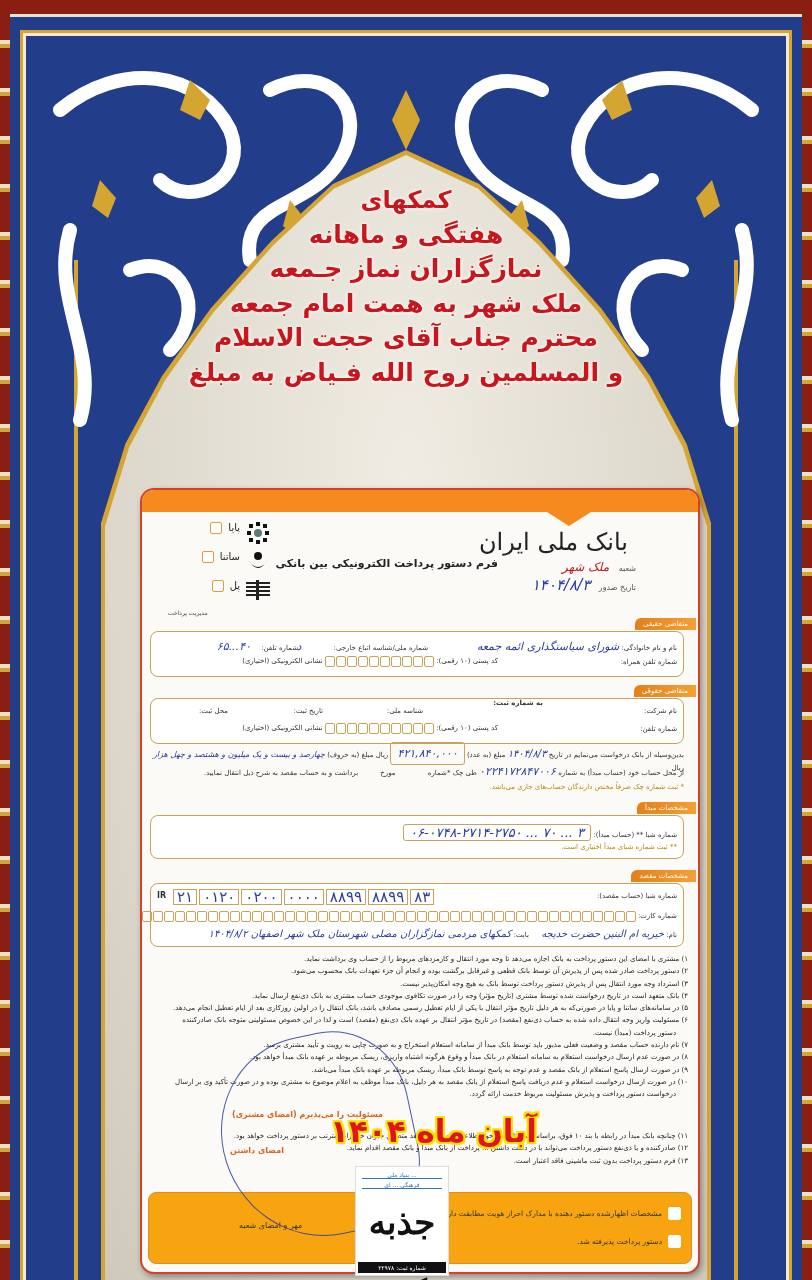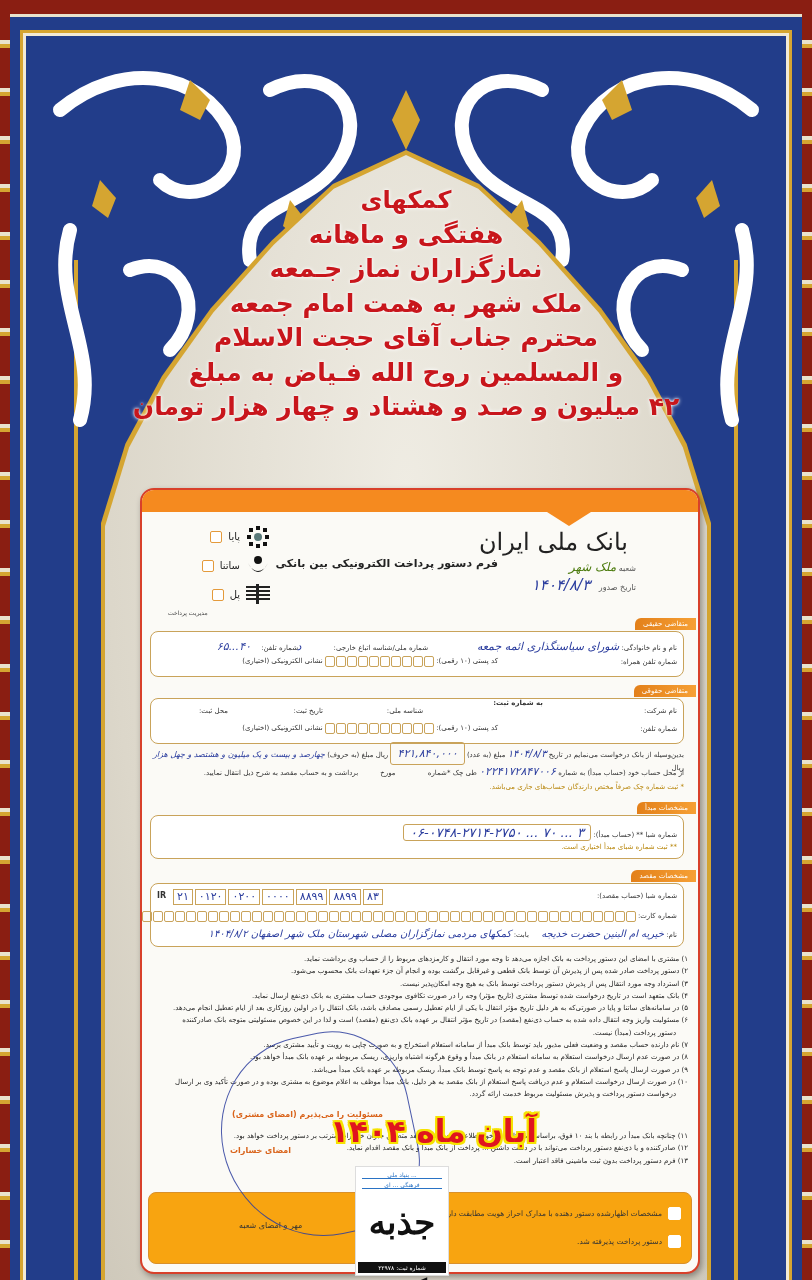--- a/index.html
+++ b/index.html
@@ -14,39 +14,39 @@
   .arch-border{position:absolute;left:101px;top:150px;width:610px;height:1130px;background:#d5a531;clip-path:polygon(50% 0%,62% 3%,72% 8%,82% 14%,90% 20%,96% 26%,100% 33%,100% 100%,0% 100%,0% 33%,4% 26%,10% 20%,18% 14%,28% 8%,38% 3%);}
   .headline{position:absolute;left:120px;top:183px;width:572px;text-align:center;color:#c8161c;font-family:"DejaVu Sans",sans-serif;font-weight:bold;direction:rtl;text-shadow:0 0 4px #fff,0 0 2px #fff;}
   .headline div{font-size:25px;line-height:34.5px;white-space:nowrap;}
   .headline div.first{font-size:24px;}
   
   .form{position:absolute;left:140px;top:488px;width:556px;height:782px;background:#fbfaf6;border:2px solid #d8402a;border-radius:14px;box-shadow:2px 3px 6px rgba(0,0,0,.35);direction:rtl;overflow:hidden;}
   .form-top{height:22px;background:#f58a1f;position:relative;}
   .form-top .notch{position:absolute;left:405px;top:22px;width:0;height:0;border-left:22px solid transparent;border-right:22px solid transparent;border-top:14px solid #f58a1f;}
   .bank-logo{position:absolute;right:70px;top:38px;font-family:"DejaVu Serif",serif;font-size:24px;color:#222;}
   .branch{position:absolute;right:62px;top:70px;font-size:8px;color:#555;}
-  .branch .hand{color:#4d7c0f;font-size:12px;margin-right:0;}
+  .branch .hand{color:#b91c1c;font-size:12px;margin-right:7px;}
   .issue-date{position:absolute;right:62px;top:86px;font-size:8px;color:#555;}
   .issue-date .hand{color:#2b3d9e;font-size:15px;margin-right:6px;}
   .form-title{position:absolute;right:200px;top:67px;font-size:11px;font-weight:bold;color:#222;}
   .network{position:absolute;left:18px;top:32px;width:110px;}
-  .network .row{display:flex;flex-direction:row-reverse;align-items:center;justify-content:flex-end;height:29px;gap:6px;}
+  .network .row{display:flex;flex-direction:row-reverse;align-items:flex-start;justify-content:flex-end;height:29px;gap:6px;}
   .cb{width:10px;height:10px;border:1.5px solid #e49a3b;border-radius:2px;background:#fff;display:inline-block;}
   .network .lbl{font-size:10px;color:#222;}
   .netlogo{width:24px;height:22px;display:inline-block;}
   .netcap{font-size:6px;color:#444;text-align:left;padding-left:8px;}
   .sec-tab{position:absolute;right:2px;background:linear-gradient(90deg,#e3801a,#f6a035);color:#fff;font-size:7px;padding:2px 8px;border-radius:6px 0 0 0;text-align:right;}
   .box{position:absolute;left:8px;right:14px;border:1.5px solid #c9a35a;border-radius:8px;background:#fff;font-size:7px;color:#333;}
   .line{position:absolute;white-space:nowrap;}
   .hand{color:#2b3d9e;font-style:italic;}
   .cells{display:inline-flex;gap:1px;vertical-align:middle;}
   .cells span{width:8px;height:9px;border:1px solid #c9a35a;border-radius:2px;display:inline-block;}
   .para{position:absolute;right:14px;left:8px;font-size:7px;color:#333;line-height:13px;}
   .iban{position:absolute;display:flex;gap:2px;direction:ltr;}
-  .iban span{border:1px solid #c9a35a;border-radius:0;padding:0 3px;font-size:11px;color:#2b3d9e;height:14px;line-height:14px;}
+  .iban span{border:1px solid #c9a35a;border-radius:0;padding:0 3px;font-size:15px;color:#2b3d9e;height:14px;line-height:14px;}
   .terms{position:absolute;right:10px;left:10px;top:463px;font-size:7px;line-height:12.3px;color:#222;}
   .terms div{white-space:nowrap;overflow:hidden;}
   .sig-label{position:absolute;font-size:8px;color:#d9631a;font-weight:bold;}
   .bottom-bar{position:absolute;left:6px;right:6px;bottom:8px;height:70px;background:#f8a410;border:1px solid #d9902a;border-radius:8px;}
   .bottom-bar .stamp{position:absolute;left:90px;top:28px;font-size:8px;color:#333;}
   .bottom-bar .chk{position:absolute;right:10px;display:flex;flex-direction:row;gap:6px;align-items:center;font-size:7.5px;color:#333;}
   .bottom-bar .chk .cb{border-color:#fff;background:#fff;width:11px;height:11px;}
   .month-stamp{position:absolute;left:330px;top:1113px;font-size:31px;font-weight:bold;color:#e0141e;direction:rtl;text-shadow:-2px -2px 0 #f6e200,2px -2px 0 #f6e200,-2px 2px 0 #f6e200,2px 2px 0 #f6e200,0 2px 0 #f6e200,0 -2px 0 #f6e200,2px 0 0 #f6e200,-2px 0 0 #f6e200;}
   .press-logo{position:absolute;left:355px;top:1166px;width:92px;height:108px;background:#fff;border:1px solid #ddd;}
   .press-logo .t{position:absolute;left:6px;top:4px;right:6px;font-size:6px;color:#2a73c4;text-align:center;border-bottom:1px solid #2a73c4;}
@@ -91,21 +91,20 @@
 <div class="arch-border"></div>
 <div class="arch"></div>
 
 <div class="headline">
   <div class="first">کمکهای</div>
   <div>هفتگی و ماهانه</div>
   <div>نمازگزاران نماز جـمعه</div>
   <div>ملک شهر به همت امام جمعه</div>
   <div>محترم جناب آقای حجت الاسلام</div>
   <div>و المسلمین روح الله فـیاض به مبلغ</div>
-  <div>۴۲ میلیون و صـد و هشتاد و چهار هزار تومان</div>
 </div>
 
 <div class="form">
   <div class="form-top">
       <div class="notch"></div>
     </div>
 
   <div class="bank-logo">بانک ملی ایران</div>
   <div class="branch">
     <span>شعبه</span>
@@ -332,21 +331,21 @@
     <div>۹) در صورت ارسال پاسخ استعلام از بانک مقصد و عدم توجه به پاسخ توسط بانک مبدأ، ریسک مربوطه بر عهده بانک مبدأ می‌باشد.</div>
     <div>۱۰) در صورت ارسال درخواست استعلام و عدم دریافت پاسخ استعلام از بانک مقصد به هر دلیل، بانک مبدأ موظف به اعلام موضوع به مشتری بوده و در صورت تأکید وی بر ارسال</div>
     <div style="padding-right:12px">درخواست دستور پرداخت و پذیرش مسئولیت مربوط خدمت ارائه گردد.</div>
   </div>
   <div class="sig-label" style="left:90px;top:620px">مسئولیت را می‌پذیرم (امضای مشتری)</div>
   <div class="terms" style="top:640px">
     <div>۱۱) چنانچه بانک مبدأ در رابطه با بند ۱۰ فوق، براساس مشکلات ... خود اطلاعات نادرست ... بعد متضمن جبران خسارات مترتب بر دستور پرداخت خواهد بود.</div>
     <div>۱۲) صادرکننده و یا ذی‌نفع دستور پرداخت می‌تواند با در دست داشتن ... پرداخت از بانک مبدأ و بانک مقصد اقدام نماید.</div>
     <div>۱۳) فرم دستور پرداخت بدون ثبت ماشینی فاقد اعتبار است.</div>
   </div>
-  <div class="sig-label" style="left:88px;top:656px">امضای خسارات</div>
+  <div class="sig-label" style="left:88px;top:656px">امضای داشتن</div>
 
   <div class="bottom-bar">
     <div class="stamp">مهر و امضای شعبه</div>
     <div class="chk" style="top:14px">
       <span class="cb"></span>
       <span>مشخصات اظهارشده دستور دهنده با مدارک احراز هویت مطابقت دارد.</span>
     </div>
     <div class="chk" style="top:42px">
       <span class="cb"></span>
       <span>دستور پرداخت پذیرفته شد.</span>

